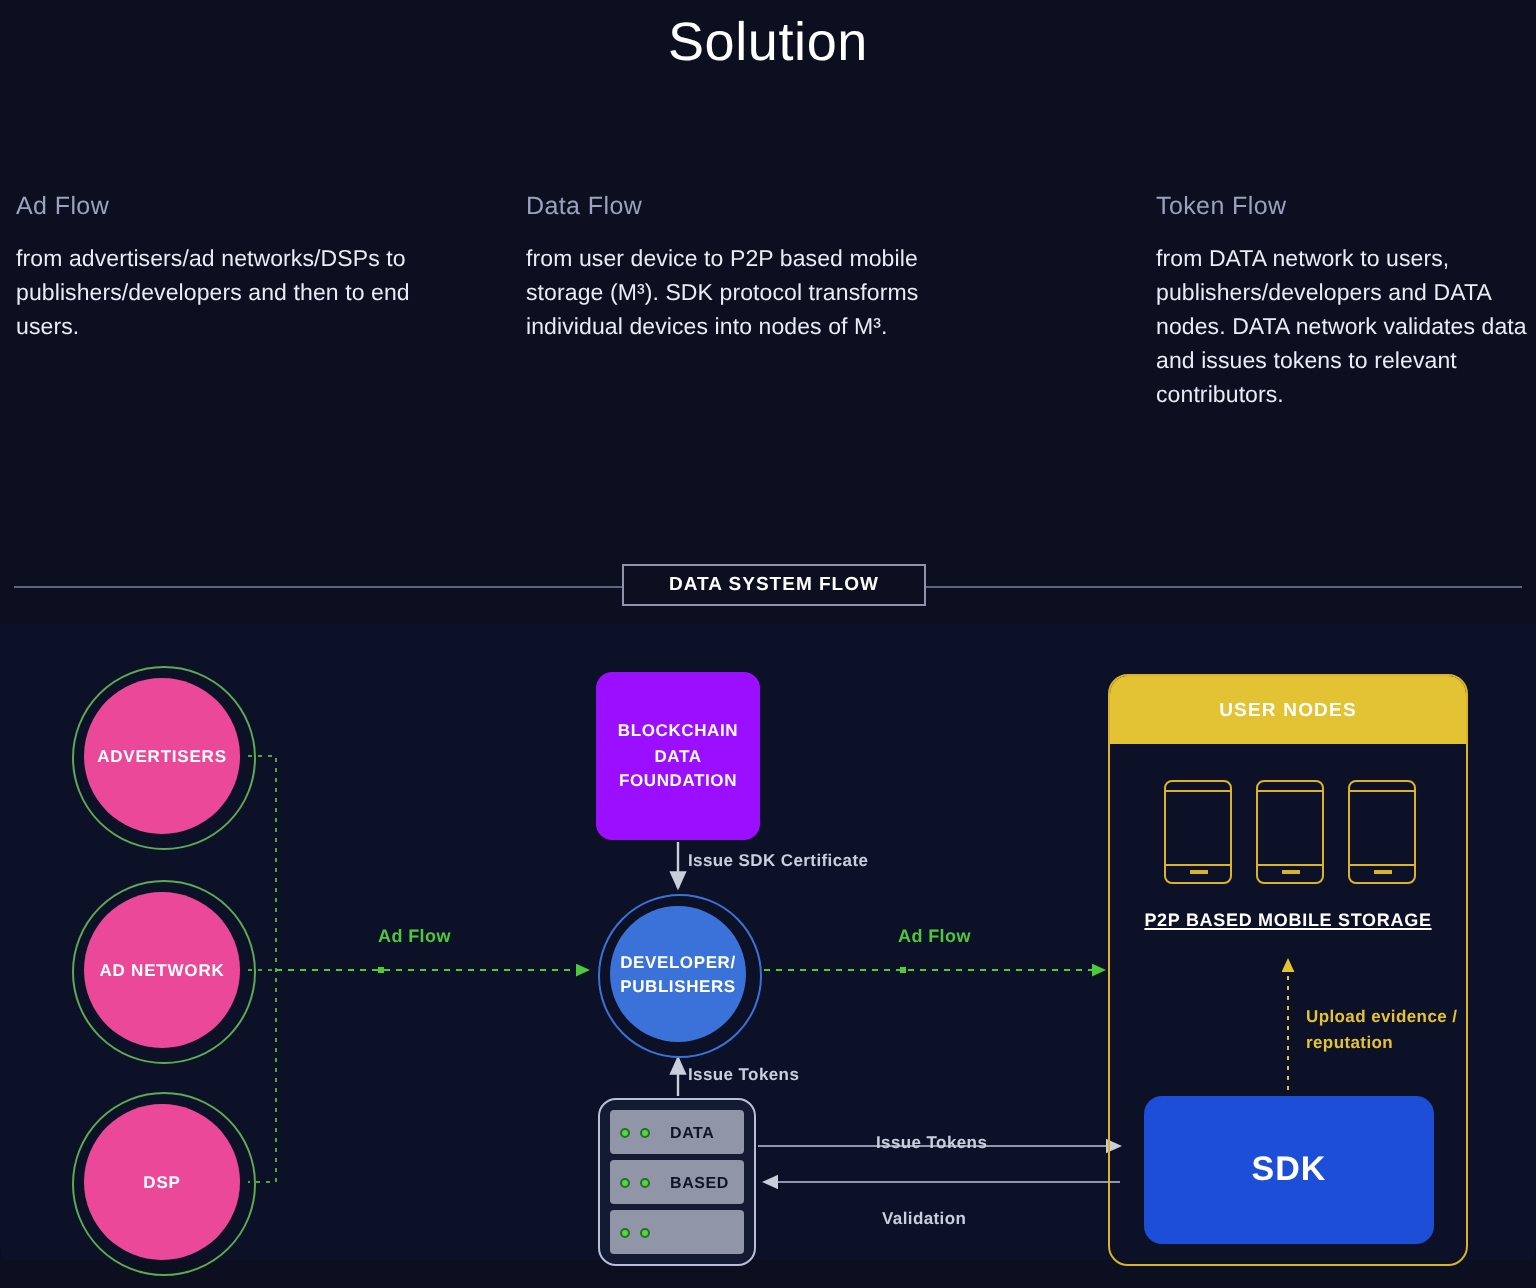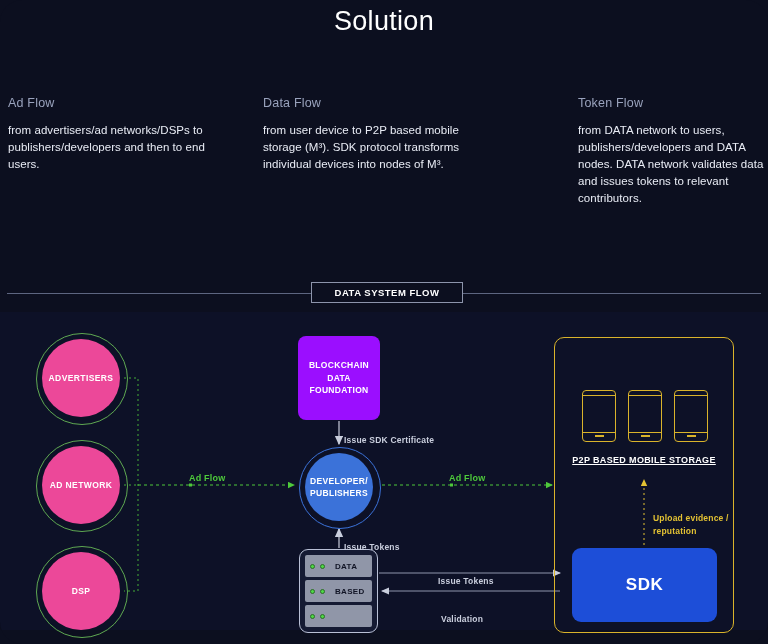--- a/index.html
+++ b/index.html
@@ -283,21 +283,20 @@
   }
 
   
   .elabel {
     position: absolute;
     font-size: 9px;
     font-weight: bold;
     letter-spacing: 0.2px;
     z-index: 4;
     white-space: nowrap;
-    margin-top: 10px;
   }
   .elabel.green { color: #4ec93b; }
   .elabel.gray  { color: #c9cedd; font-weight: bold; }
   .elabel.gold  { color: #e3c233; line-height: 13px; white-space: normal; }
 
   .lbl-adflow-1 { left: 189px; top: 463px; }
   .lbl-adflow-2 { left: 449px; top: 463px; }
   .lbl-sdkcert  { left: 344px; top: 425px; font-weight: bold; font-size: 8.5px; }
   .lbl-issuetok-v { left: 344px; top: 532px; font-weight: bold; font-size: 8.5px; }
   .lbl-issuetok-h { left: 438px; top: 566px; font-weight: bold; font-size: 8.5px; }
@@ -400,20 +399,21 @@
         <span class="slot-label">BASED</span>
       </div>
       <div class="rack-slot">
         <span class="led"></span>
         <span class="led"></span>
         <span class="slot-label"></span>
       </div>
     </div>
 
     <div class="user-panel">
+      <div class="user-panel-head">USER NODES</div>
       <div class="phones">
         <div class="phone">
           <div class="bar-top"></div>
             <div>
               <div class="bar-bottom"></div>
               <div class="home"></div>
             </div>
         </div>
         <div class="phone">
           <div class="bar-top"></div>

